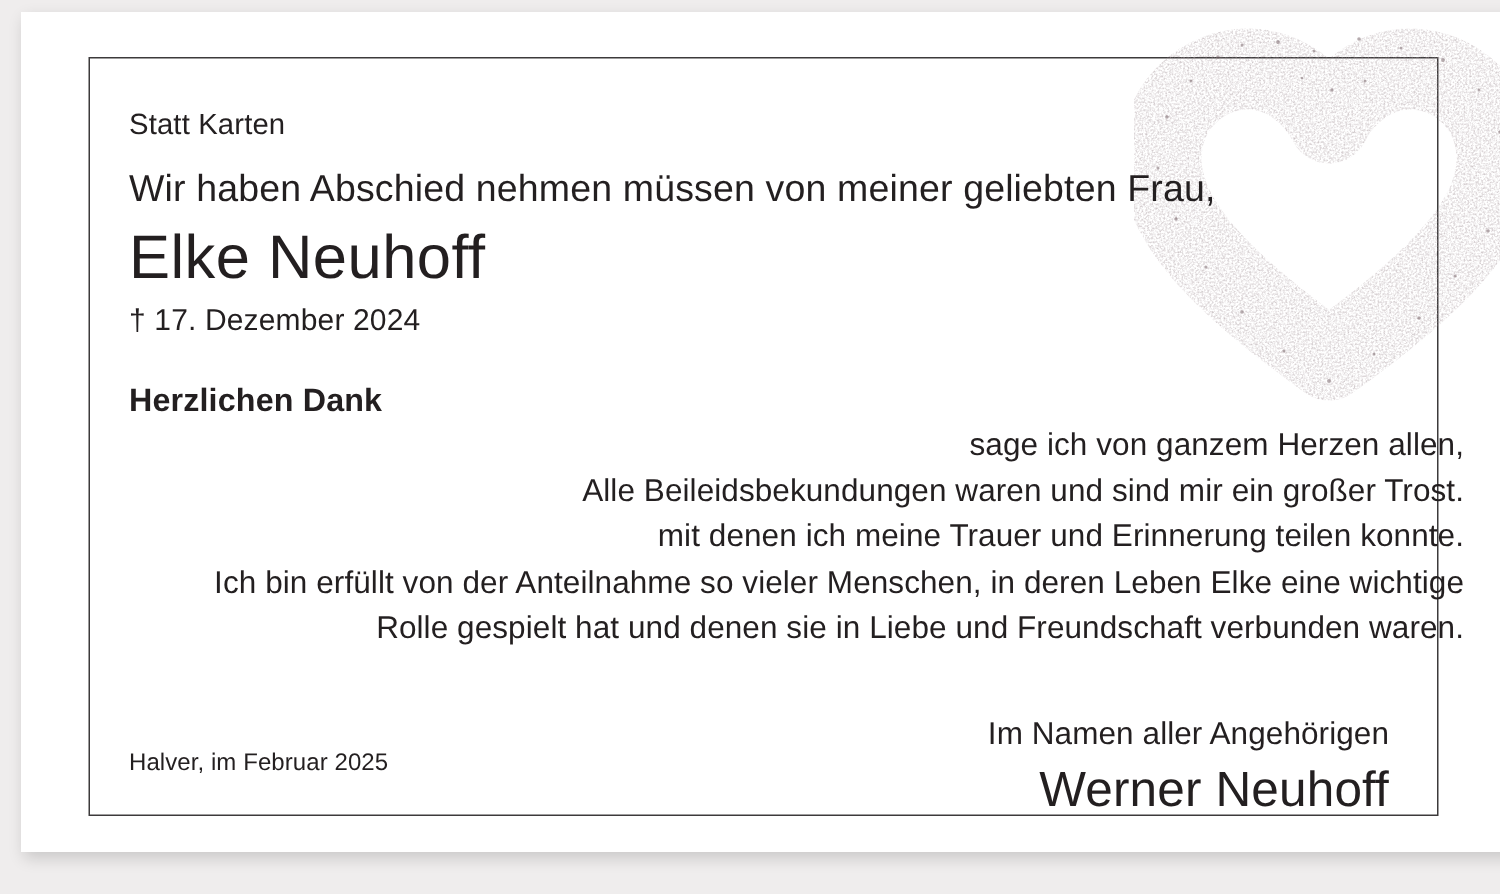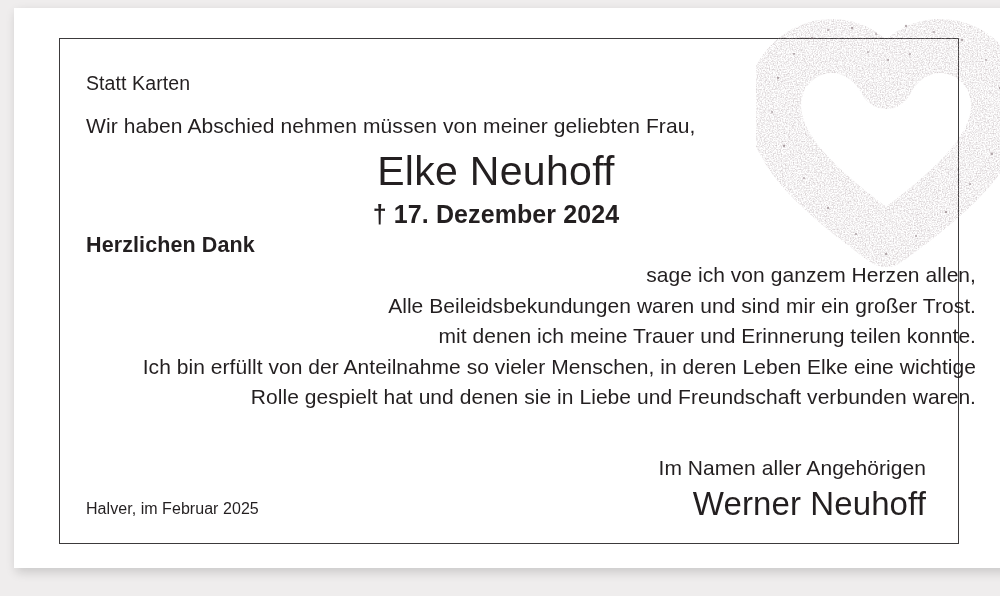--- a/index.html
+++ b/index.html
@@ -60,51 +60,51 @@
   }
 
   .statt {
     font-size: 19.5px;
     line-height: 26px;
     letter-spacing: 0.1px;
     margin-bottom: 16px;
   }
 
   .intro {
-    font-size: 21px;
+    font-size: 25px;
     line-height: 28px;
     letter-spacing: 0.1px;
     margin-bottom: 6px;
   }
 
   .name-block {
     width: 820px;
-    text-align: center;
+    text-align: left;
     margin-top: 6px;
   }
 
   .deceased-name {
     font-size: 41px;
     line-height: 50px;
     letter-spacing: 0.3px;
     font-weight: 400;
   }
 
   .death-date {
-    font-size: 25px;
+    font-size: 20px;
     line-height: 32px;
     margin-top: 2px;
     letter-spacing: 0.1px;
-    font-weight: bold;
   }
 
   .thanks-heading {
     font-size: 21.5px;
     font-weight: bold;
     line-height: 30px;
+    margin-top: 22px;
     letter-spacing: 0.1px;
   }
 
   .body-line {
     font-size: 21px;
     line-height: 30.5px;
     letter-spacing: 0.05px;
     text-align: right;
   }
 

